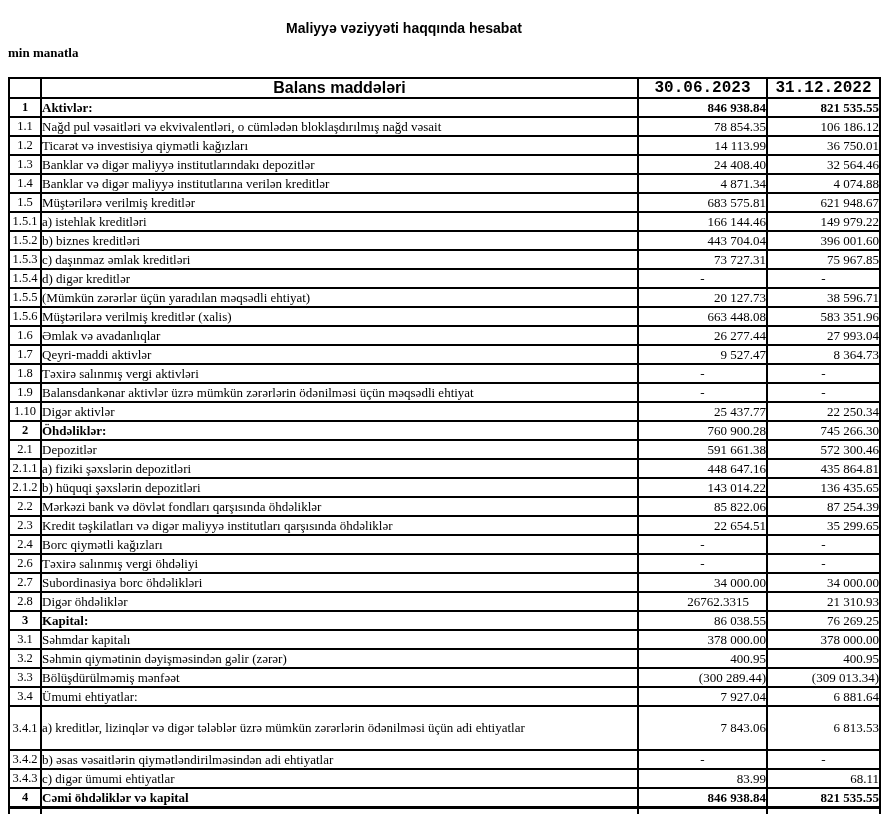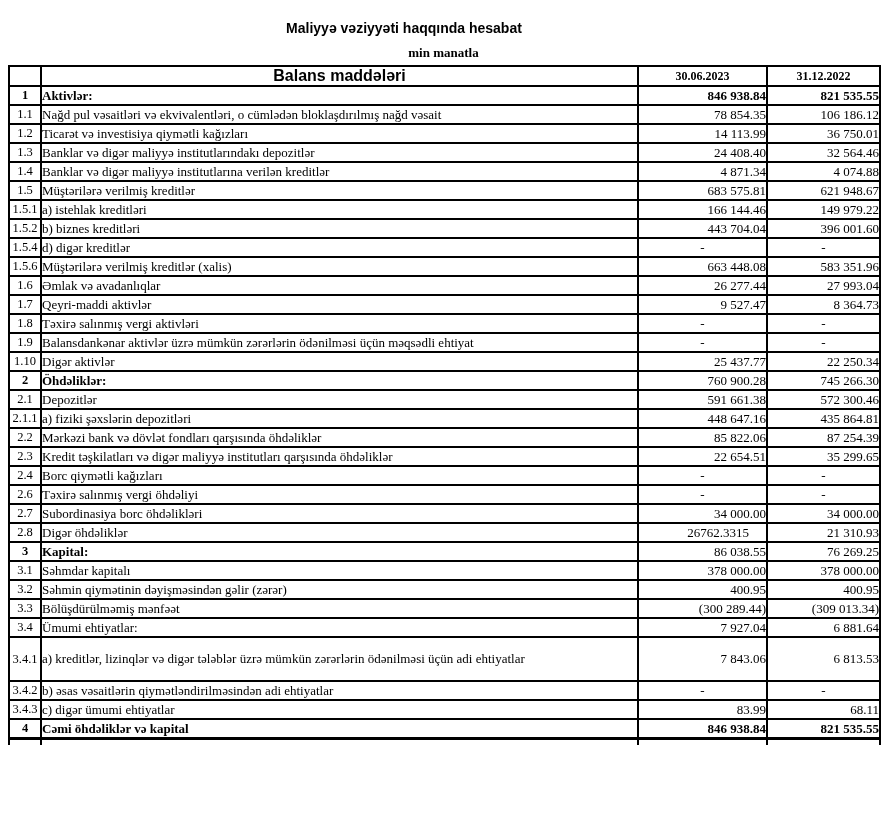--- a/index.html
+++ b/index.html
@@ -15,25 +15,25 @@
     text-align: center;
     font-family: "Liberation Sans", "DejaVu Sans", sans-serif;
     font-weight: bold;
     font-size: 14px;
     padding-top: 20px;
     margin-bottom: 9px;
   }
   .unit-note {
     width: 871px;
     margin-left: 8px;
-    text-align: center;
+    text-align: left;
     font-family: "Liberation Serif", "DejaVu Serif", serif;
     font-weight: bold;
     font-size: 13px;
-    margin-bottom: 4px;
+    margin-bottom: 16px;
   }
   table.balance {
     border-collapse: collapse;
     table-layout: fixed;
     margin-left: 8px;
     width: 871px;
     font-family: "Liberation Serif", "DejaVu Serif", serif;
     font-size: 13px;
   }
   table.balance col.c-num  { width: 32px; }
@@ -45,21 +45,21 @@
     padding: 0;
     overflow: hidden;
     white-space: nowrap;
     vertical-align: middle;
   }
   table.balance thead th { height: 16px; font-weight: bold; text-align: center; }
   th.h-item {
     font-family: "Liberation Sans", "DejaVu Sans", sans-serif;
     font-size: 16px;
   }
-  th.h-date { font-size: 12px; }
+  th.h-date { font-size: 16px; font-family: Liberation Mono, monospace; }
   td.c-no   { text-align: center; font-size: 12.5px; height: 17px; }
   td.c-label{ text-align: left; padding-left: 4px; height: 17px; }
   td.c-val  { text-align: right; padding-right: 8px; height: 17px; }
   td.c-val.dash { text-align: center; padding-right: 0; }
   td.c-val.tight { padding-right: 17px; }
   tr.bold td.c-no, tr.bold td.c-label { font-weight: bold; }
   tr.boldv td.c-val { font-weight: bold; }
   tr.tall td { height: 42px; margin-top: 41px; }
   tr.total td { border-bottom-width: 3px; }
   tr.stub td { border-bottom: none; height: 5px; }
@@ -132,24 +132,36 @@
           <td class="c-val">166 144.46</td>
           <td class="c-val">149 979.22</td>
         </tr>
         <tr>
           <td class="c-no">1.5.2</td>
           <td class="c-label">b) biznes kreditləri</td>
           <td class="c-val">443 704.04</td>
           <td class="c-val">396 001.60</td>
         </tr>
         <tr>
+          <td class="c-no">1.5.3</td>
+          <td class="c-label">c) daşınmaz əmlak kreditləri</td>
+          <td class="c-val">73 727.31</td>
+          <td class="c-val">75 967.85</td>
+        </tr>
+        <tr>
           <td class="c-no">1.5.4</td>
           <td class="c-label">d) digər kreditlər</td>
           <td class="c-val dash">-</td>
           <td class="c-val dash">-</td>
+        </tr>
+        <tr>
+          <td class="c-no">1.5.5</td>
+          <td class="c-label">(Mümkün zərərlər üçün yaradılan məqsədli ehtiyat)</td>
+          <td class="c-val">20 127.73</td>
+          <td class="c-val">38 596.71</td>
         </tr>
         <tr>
           <td class="c-no">1.5.6</td>
           <td class="c-label">Müştərilərə verilmiş kreditlər (xalis)</td>
           <td class="c-val">663 448.08</td>
           <td class="c-val">583 351.96</td>
         </tr>
         <tr>
           <td class="c-no">1.6</td>
           <td class="c-label">Əmlak və avadanlıqlar</td>
@@ -190,20 +202,26 @@
           <td class="c-no">2.1</td>
           <td class="c-label">Depozitlər</td>
           <td class="c-val">591 661.38</td>
           <td class="c-val">572 300.46</td>
         </tr>
         <tr>
           <td class="c-no">2.1.1</td>
           <td class="c-label">a) fiziki şəxslərin depozitləri</td>
           <td class="c-val">448 647.16</td>
           <td class="c-val">435 864.81</td>
+        </tr>
+        <tr>
+          <td class="c-no">2.1.2</td>
+          <td class="c-label">b) hüquqi şəxslərin depozitləri</td>
+          <td class="c-val">143 014.22</td>
+          <td class="c-val">136 435.65</td>
         </tr>
         <tr>
           <td class="c-no">2.2</td>
           <td class="c-label">Mərkəzi bank və dövlət fondları qarşısında öhdəliklər</td>
           <td class="c-val">85 822.06</td>
           <td class="c-val">87 254.39</td>
         </tr>
         <tr>
           <td class="c-no">2.3</td>
           <td class="c-label">Kredit təşkilatları və digər maliyyə institutları qarşısında öhdəliklər</td>

